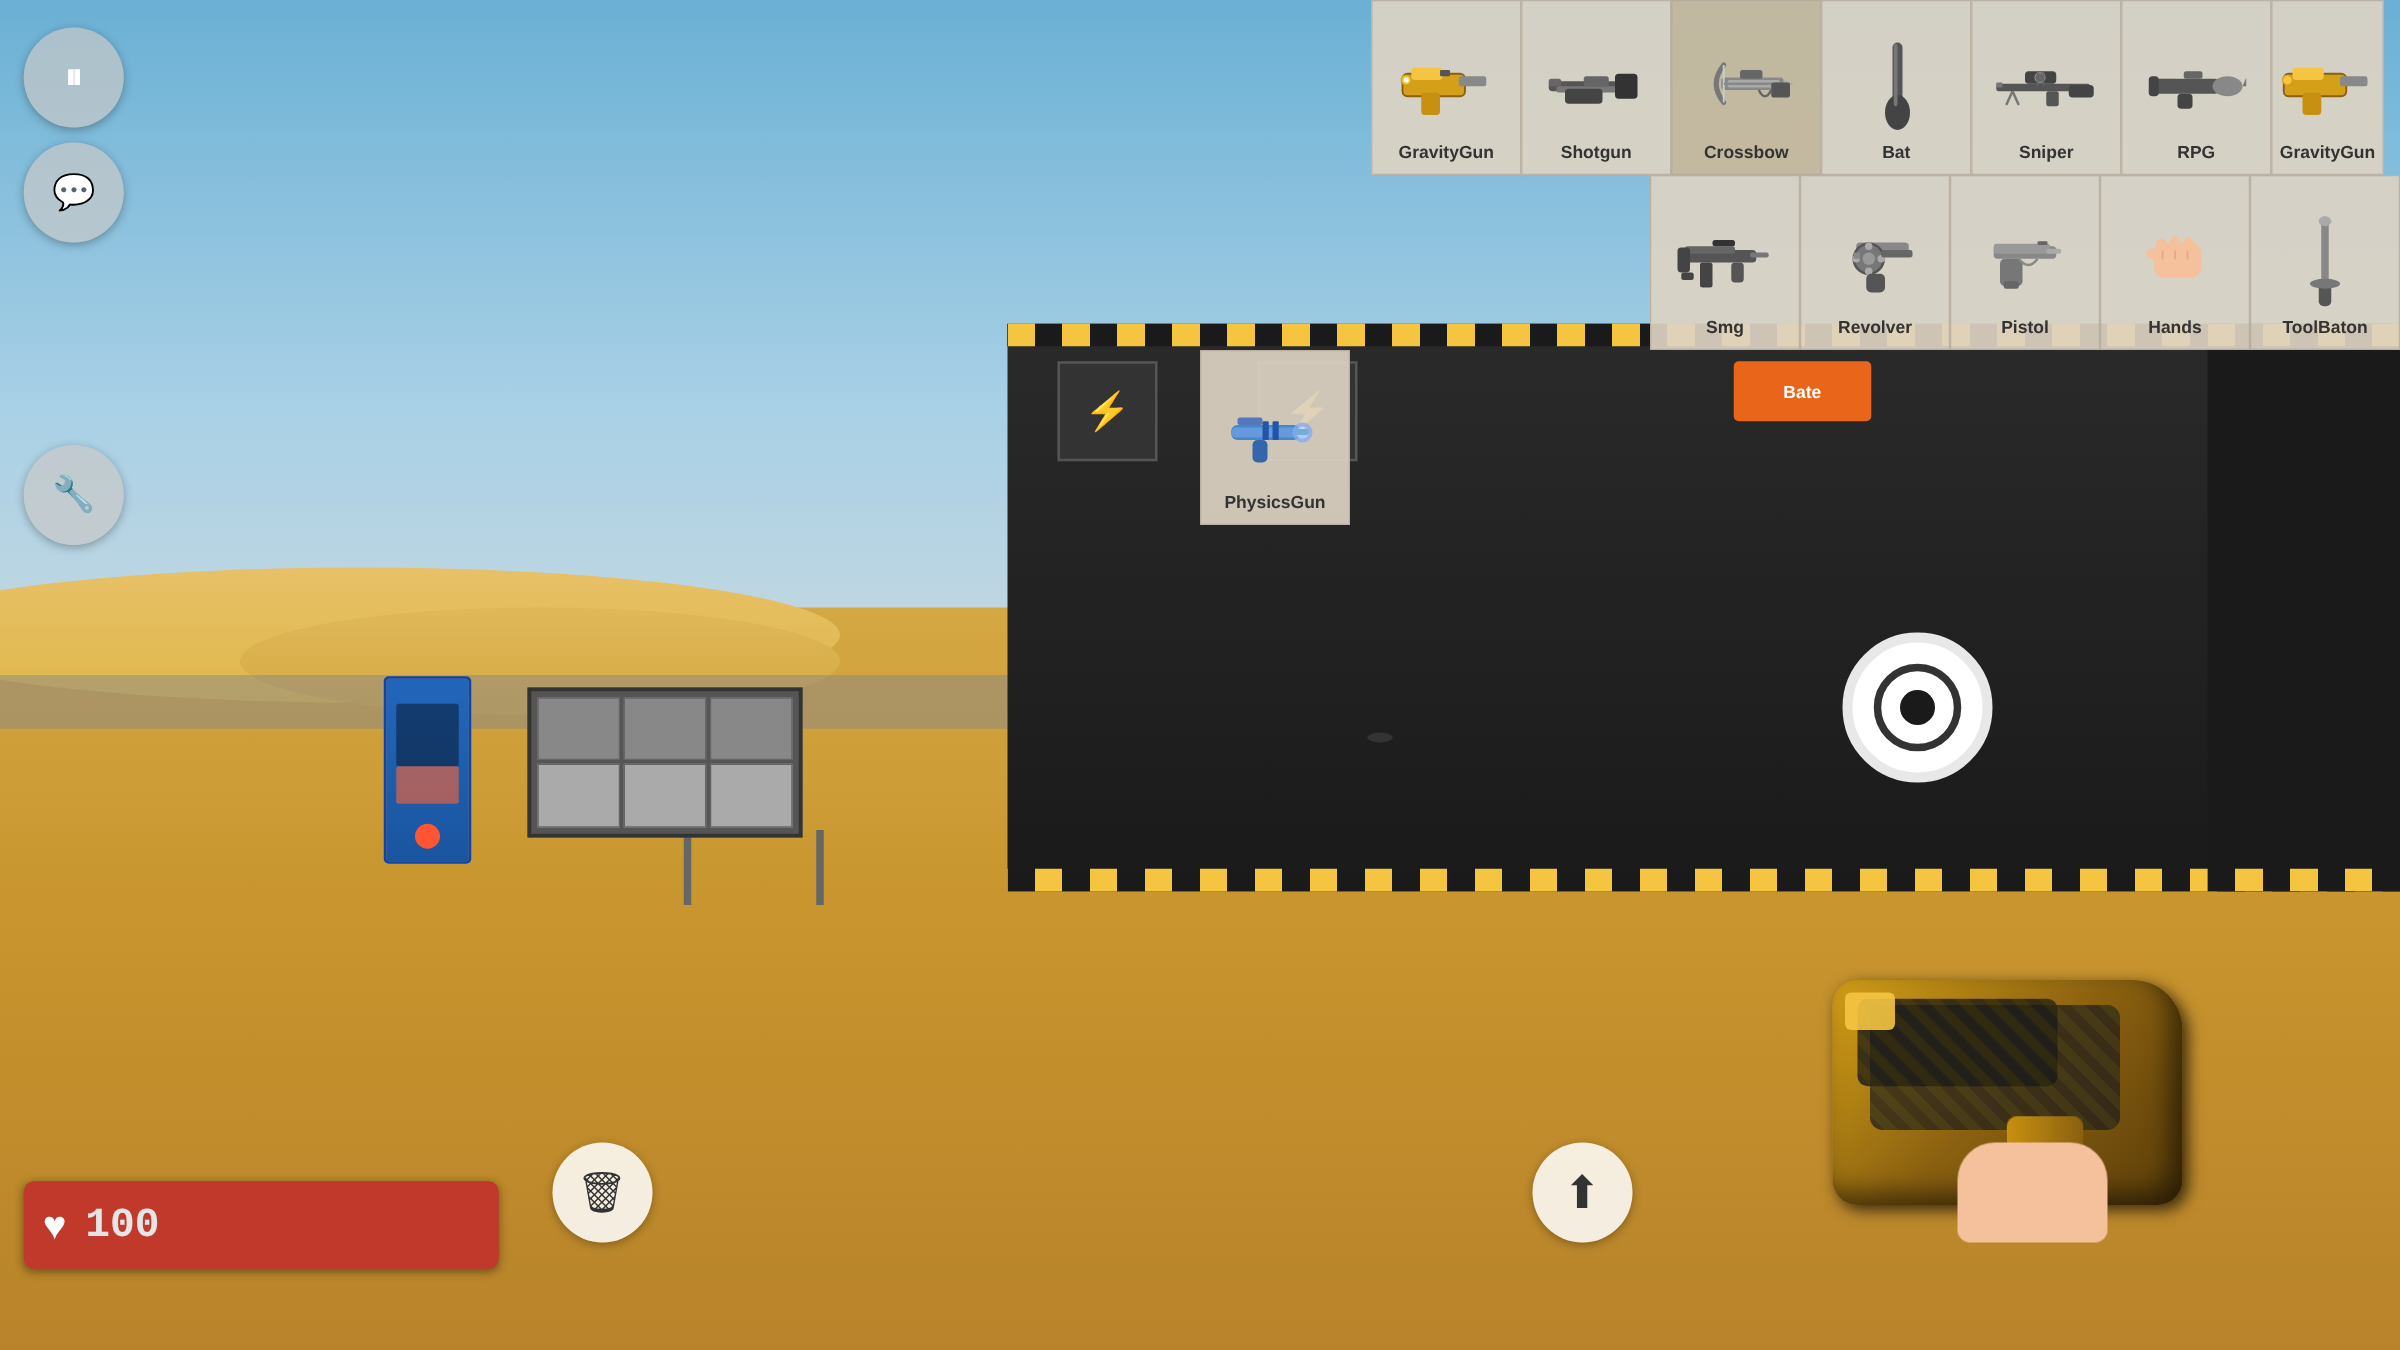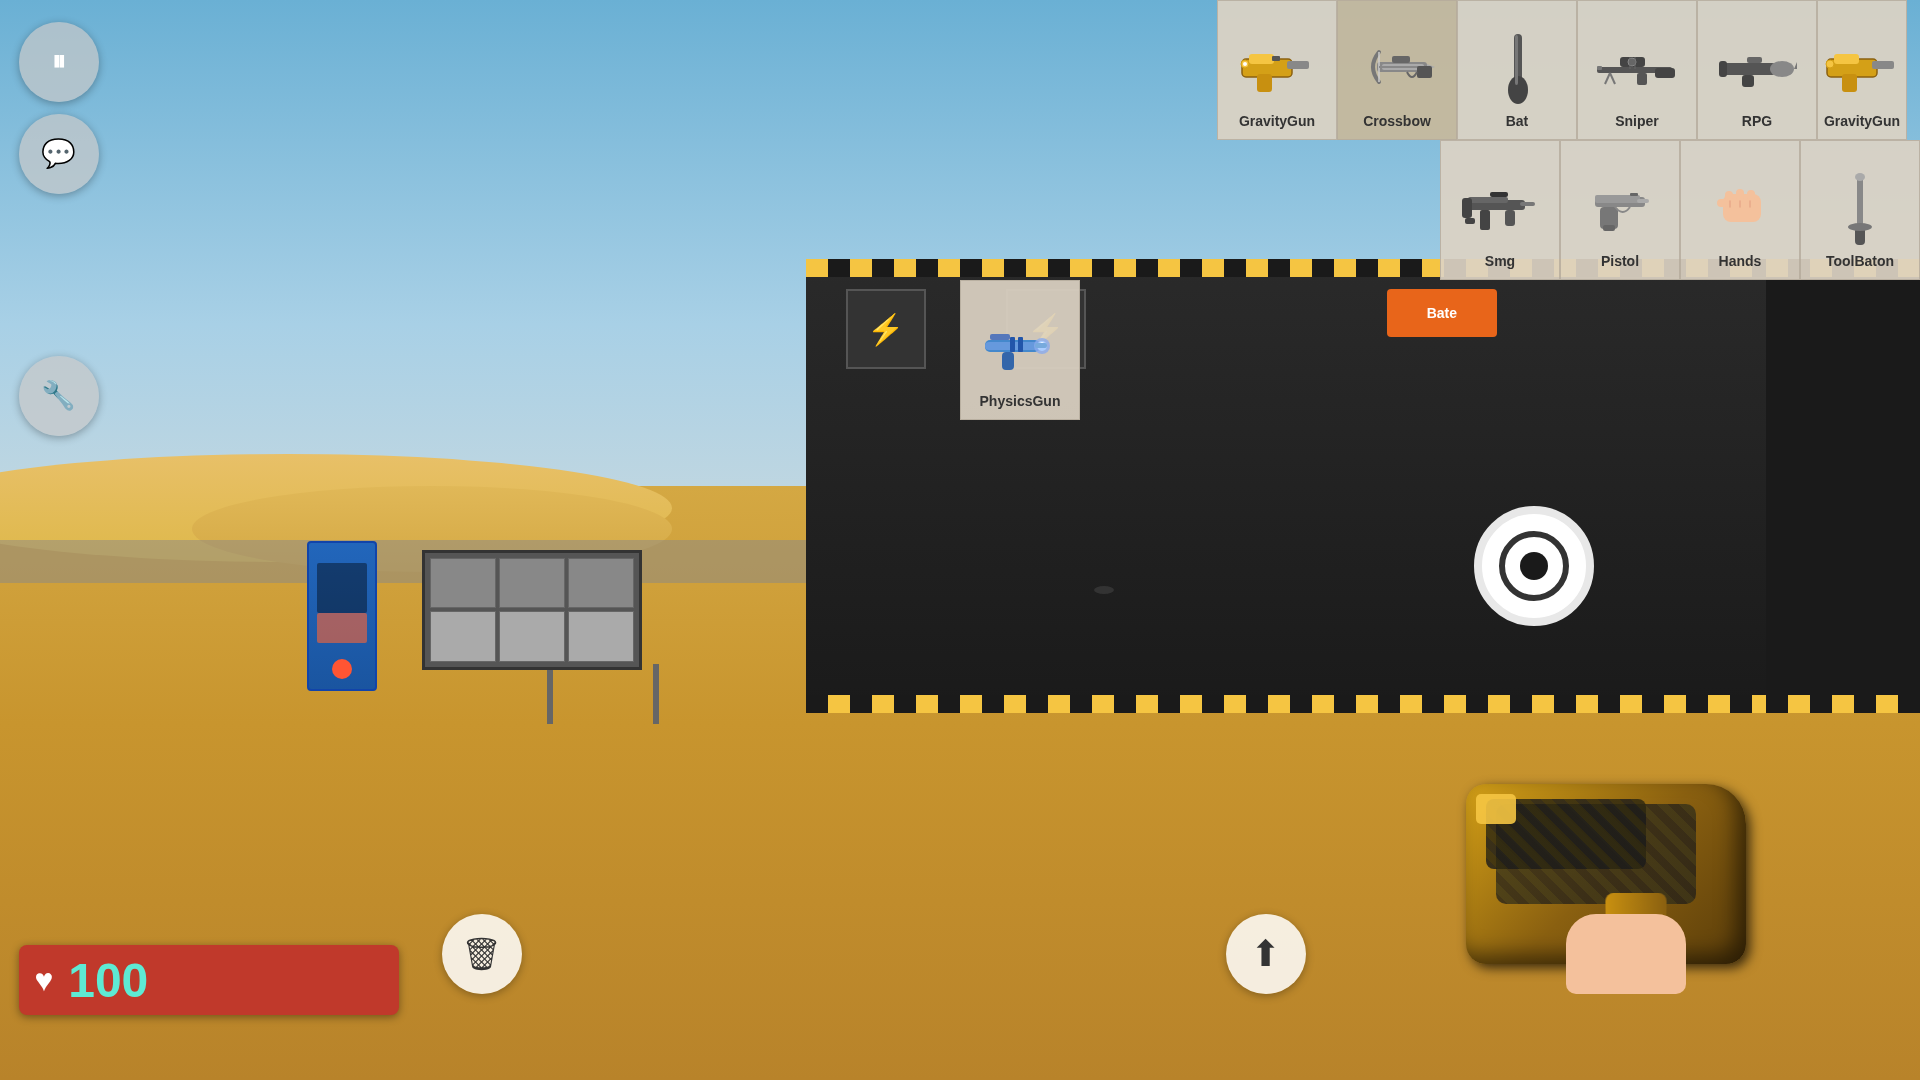--- a/index.html
+++ b/index.html
@@ -246,24 +246,24 @@
       gap: 15px;
       box-shadow: 0 2px 8px rgba(0,0,0,0.4);
     }
 
     .health-heart {
       font-size: 32px;
       color: white;
     }
 
     .health-value {
-      font-size: 48px;
+      font-size: 33px;
       font-weight: bold;
-      color: #5eead4;
-      font-family: Liberation Sans, sans-serif;
+      color: #e5e5e5;
+      font-family: Liberation Mono, monospace;
     }
 
     
     .left-controls {
       position: absolute;
       top: 2%;
       left: 1%;
       display: flex;
       flex-direction: column;
       gap: 12px;
@@ -433,20 +433,33 @@
         <rect x="50" y="22" width="22" height="8" rx="2" fill="#888"></rect>
         <rect x="20" y="35" width="15" height="18" rx="3" fill="#c89010"></rect>
         <circle cx="8" cy="25" r="4" fill="#f5c542" stroke="#d4a017" stroke-width="1"></circle>
         <circle cx="8" cy="25" r="2" fill="#fff"></circle>
         <rect x="35" y="17" width="8" height="5" rx="1" fill="#555"></rect>
       </svg>
     </div>
     <span class="weapon-name">GravityGun</span>
   </div>
 
+  <div class="weapon-cell">
+    <div class="weapon-icon-area icon-shotgun">
+      <svg viewBox="0 0 80 40" fill="none" xmlns="http://www.w3.org/2000/svg">
+        <rect x="2" y="16" width="65" height="8" rx="3" fill="#555"></rect>
+        <rect x="8" y="20" width="58" height="5" rx="2" fill="#777"></rect>
+        <rect x="55" y="10" width="18" height="20" rx="3" fill="#333"></rect>
+        <rect x="15" y="22" width="30" height="12" rx="3" fill="#444"></rect>
+        <rect x="2" y="14" width="10" height="6" rx="2" fill="#666"></rect>
+        <rect x="30" y="12" width="20" height="8" rx="2" fill="#666"></rect>
+      </svg>
+    </div>
+    <span class="weapon-name">Shotgun</span>
+  </div>
 
   <div class="weapon-cell highlight">
     <div class="weapon-icon-area icon-crossbow">
       <svg viewBox="0 0 80 50" fill="none" xmlns="http://www.w3.org/2000/svg">
 
         <rect x="20" y="18" width="50" height="10" rx="3" fill="#888"></rect>
         <rect x="25" y="20" width="42" height="6" rx="2" fill="#aaa"></rect>
 
         <path d="M 22 8 Q 10 23 22 38" stroke="#777" stroke-width="4" fill="none" stroke-linecap="round"></path>
 
@@ -548,20 +561,40 @@
         <rect x="5" y="36" width="10" height="6" rx="2" fill="#444"></rect>
 
         <rect x="45" y="28" width="10" height="16" rx="3" fill="#555"></rect>
 
         <rect x="30" y="10" width="18" height="5" rx="2" fill="#333"></rect>
       </svg>
     </div>
     <span class="weapon-name">Smg</span>
   </div>
 
+  <div class="weapon-cell">
+    <div class="weapon-icon-area icon-revolver">
+      <svg viewBox="0 0 70 55" fill="none" xmlns="http://www.w3.org/2000/svg">
+        <rect x="20" y="12" width="42" height="8" rx="3" fill="#888"></rect>
+
+        <circle cx="30" cy="25" r="12" fill="#777" stroke="#555" stroke-width="2"></circle>
+        <circle cx="30" cy="25" r="5" fill="#999"></circle>
+        <circle cx="30" cy="15" r="3" fill="#aaa"></circle>
+        <circle cx="30" cy="35" r="3" fill="#aaa"></circle>
+        <circle cx="20" cy="25" r="3" fill="#aaa"></circle>
+        <circle cx="40" cy="25" r="3" fill="#aaa"></circle>
+
+        <rect x="40" y="18" width="25" height="6" rx="2" fill="#666"></rect>
+
+        <rect x="28" y="37" width="15" height="15" rx="4" fill="#555"></rect>
+        <rect x="18" y="20" width="5" height="5" fill="#888"></rect>
+      </svg>
+    </div>
+    <span class="weapon-name">Revolver</span>
+  </div>
 
   <div class="weapon-cell">
     <div class="weapon-icon-area icon-pistol">
       <svg viewBox="0 0 70 55" fill="none" xmlns="http://www.w3.org/2000/svg">
         <rect x="10" y="15" width="50" height="10" rx="3" fill="#888"></rect>
 
         <rect x="10" y="13" width="45" height="8" rx="2" fill="#999"></rect>
 
         <rect x="15" y="25" width="18" height="22" rx="4" fill="#777"></rect>
 

